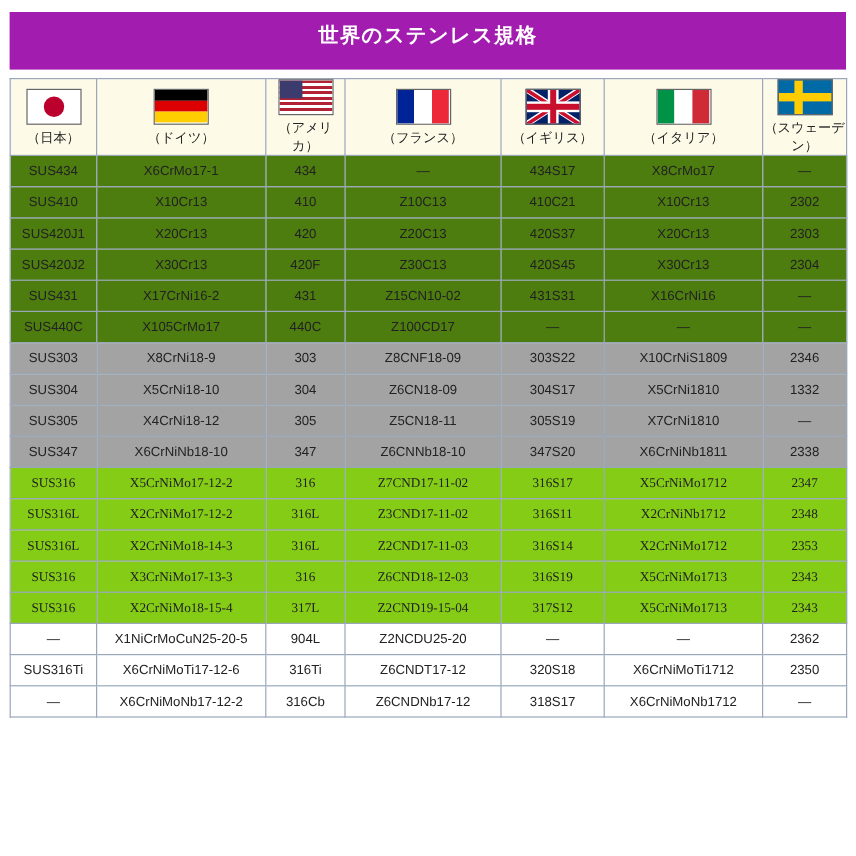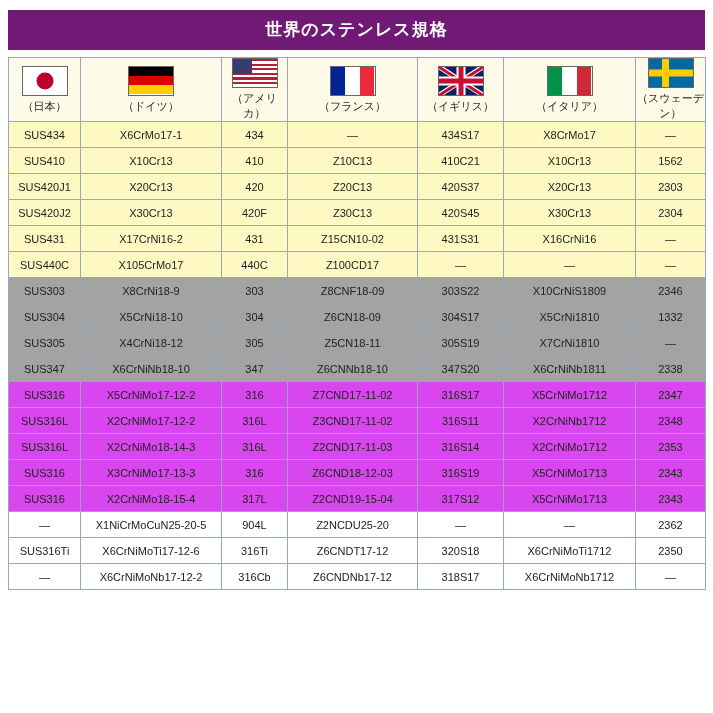--- a/index.html
+++ b/index.html
@@ -14,27 +14,27 @@
     overflow: hidden;
   }
   #page {
     width: 713px;
     height: 713px;
     box-sizing: border-box;
     padding: 10px 8px 8px 8px;
     background: #ffffff;
   }
   .title-bar {
-    background: #701a75;
+    background: #a21caf;
     color: #ffffff;
     text-align: center;
     font-size: 17px;
     font-weight: bold;
     letter-spacing: 1px;
-    padding: 8px 0 9px 0;
+    padding: 8px 0 17px 0;
     margin-bottom: 7px;
   }
   table.std {
     border-collapse: collapse;
     width: 697px;
     table-layout: fixed;
     font-size: 11px;
     color: #222;
   }
   table.std td, table.std th {
@@ -168,23 +168,23 @@
     background: #fecc00;
   }
 
   .hdr-row td {
     background: #e9f1fb;
     height: 24px;
     font-size: 12px;
     color: #1b3a6b;
   }
   
-  .grp-pink td   { background: #fef9c3; }
+  .grp-pink td   { background: #4d7c0f; }
   .grp-blue td   { background: #a3a3a3; }
-  .grp-pink2 td  { background: #d946ef; }
+  .grp-pink2 td  { background: #84cc16; font-family: Liberation Serif, serif; }
   .grp-white td  { background: #ffffff; }
 </style>
 </head>
 <body>
 
 <div id="page">
 
   <div class="title-bar">世界のステンレス規格</div>
 
   <table class="std">
@@ -281,21 +281,21 @@
         <td>X8CrMo17</td>
         <td>—</td>
       </tr>
       <tr class="grp-pink">
         <td>SUS410</td>
         <td>X10Cr13</td>
         <td>410</td>
         <td>Z10C13</td>
         <td>410C21</td>
         <td>X10Cr13</td>
-        <td>1562</td>
+        <td>2302</td>
       </tr>
       <tr class="grp-pink">
         <td>SUS420J1</td>
         <td>X20Cr13</td>
         <td>420</td>
         <td>Z20C13</td>
         <td>420S37</td>
         <td>X20Cr13</td>
         <td>2303</td>
       </tr>

